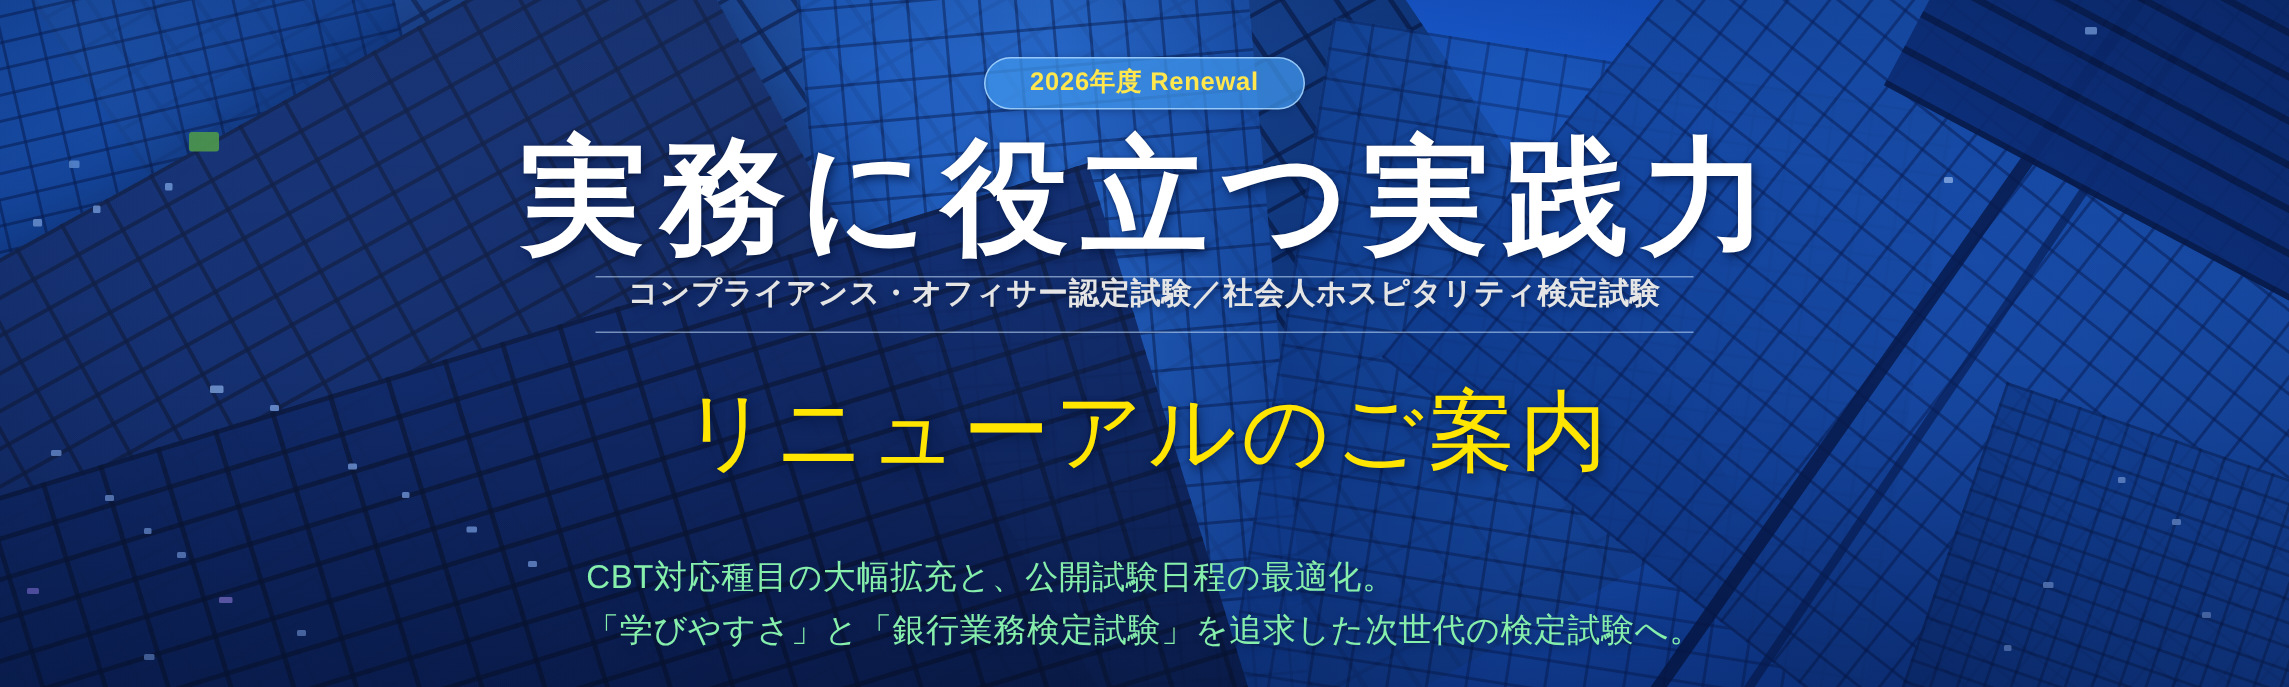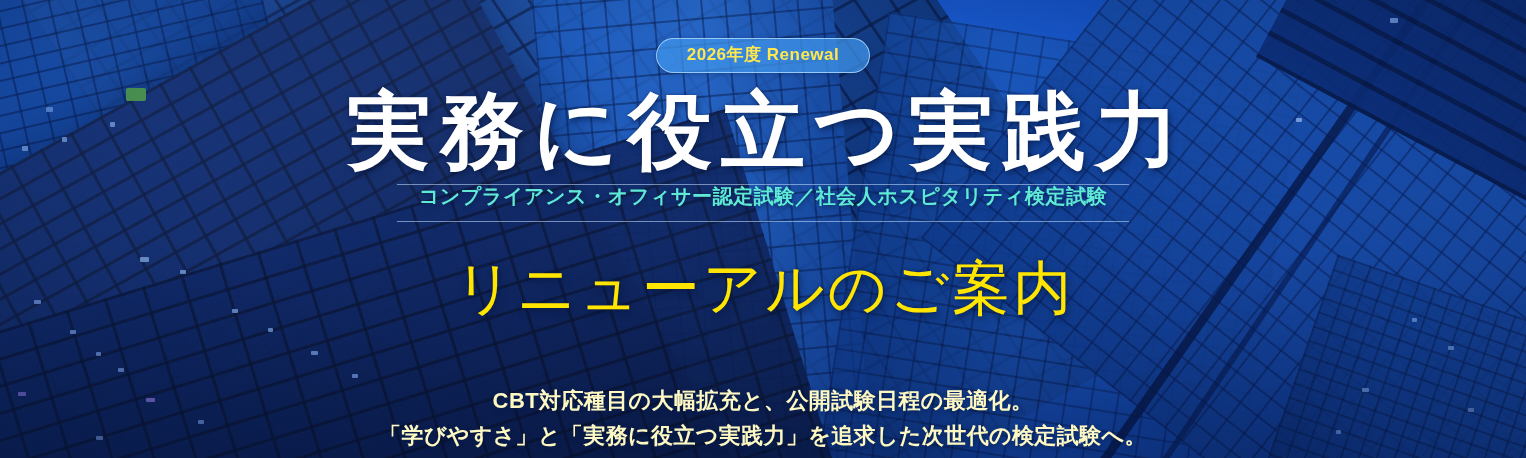--- a/index.html
+++ b/index.html
@@ -232,21 +232,21 @@
     background: radial-gradient(ellipse 78% 85% at 50% 45%, rgba(0,0,0,0) 45%, rgba(4,22,62,.42) 100%);
   }
 
   
   .content {
     position: absolute;
     inset: 0;
     display: flex;
     flex-direction: column;
     align-items: center;
-    text-align: center;
+    text-align: left;
   }
 
   .badge {
     margin-top: 38px;
     padding: 7px 30px 9px;
     border-radius: 999px;
     background: rgba(64,150,235,.72);
     border: 1px solid rgba(168,214,255,.85);
     color: #ffe74d;
     font-size: 17px;
@@ -273,21 +273,21 @@
     width: 732px;
     height: 1px;
     background: rgba(200,228,255,.55);
   }
   .rule-top { margin-top: 8px; }
   .rule-bot { margin-top: 7px; }
 
   .subtitle {
     margin-top: 0;
     margin-bottom: 6px;
-    color: #5eead4;
+    color: #e5e5e5;
     font-size: 20px;
     font-weight: bold;
     letter-spacing: .6px;
     line-height: 1.15;
     text-shadow: 1px 2px 4px rgba(5,24,66,.55);
     white-space: nowrap;
   }
 
   .headline {
     margin-top: 34px;
@@ -295,24 +295,24 @@
     font-size: 58px;
     font-weight: normal;
     letter-spacing: 3px;
     line-height: 1.1;
     text-indent: 3px;
     text-shadow: 2px 4px 7px rgba(6,24,66,.62), 0 0 3px rgba(6,24,66,.5);
     white-space: nowrap;
   }
 
   .lede {
-    margin-top: 64px;
-    color: #fef9c3;
+    margin-top: 48px;
+    color: #86efac;
     font-size: 22px;
-    font-weight: bold;
+    font-weight: normal;
     letter-spacing: .4px;
     line-height: 1.58;
     text-shadow: 1px 2px 5px rgba(5,24,66,.62);
     white-space: nowrap;
   }
   .lede-line { display: block; }
 </style>
 </head>
 <body>
 
@@ -398,17 +398,17 @@
     <div class="rule rule-top"></div>
 
     <div class="subtitle">コンプライアンス・オフィサー認定試験／社会人ホスピタリティ検定試験</div>
 
     <div class="rule rule-bot"></div>
 
     <div class="headline">リニューアルのご案内</div>
 
     <div class="lede">
       <span class="lede-line">CBT対応種目の大幅拡充と、公開試験日程の最適化。</span>
-      <span class="lede-line">「学びやすさ」と「実務に役立つ実践力」を追求した次世代の検定試験へ。</span>
+      <span class="lede-line">「学びやすさ」と「銀行業務検定試験」を追求した次世代の検定試験へ。</span>
     </div>
 
   </div>
 </div>
 
 </body></html>

